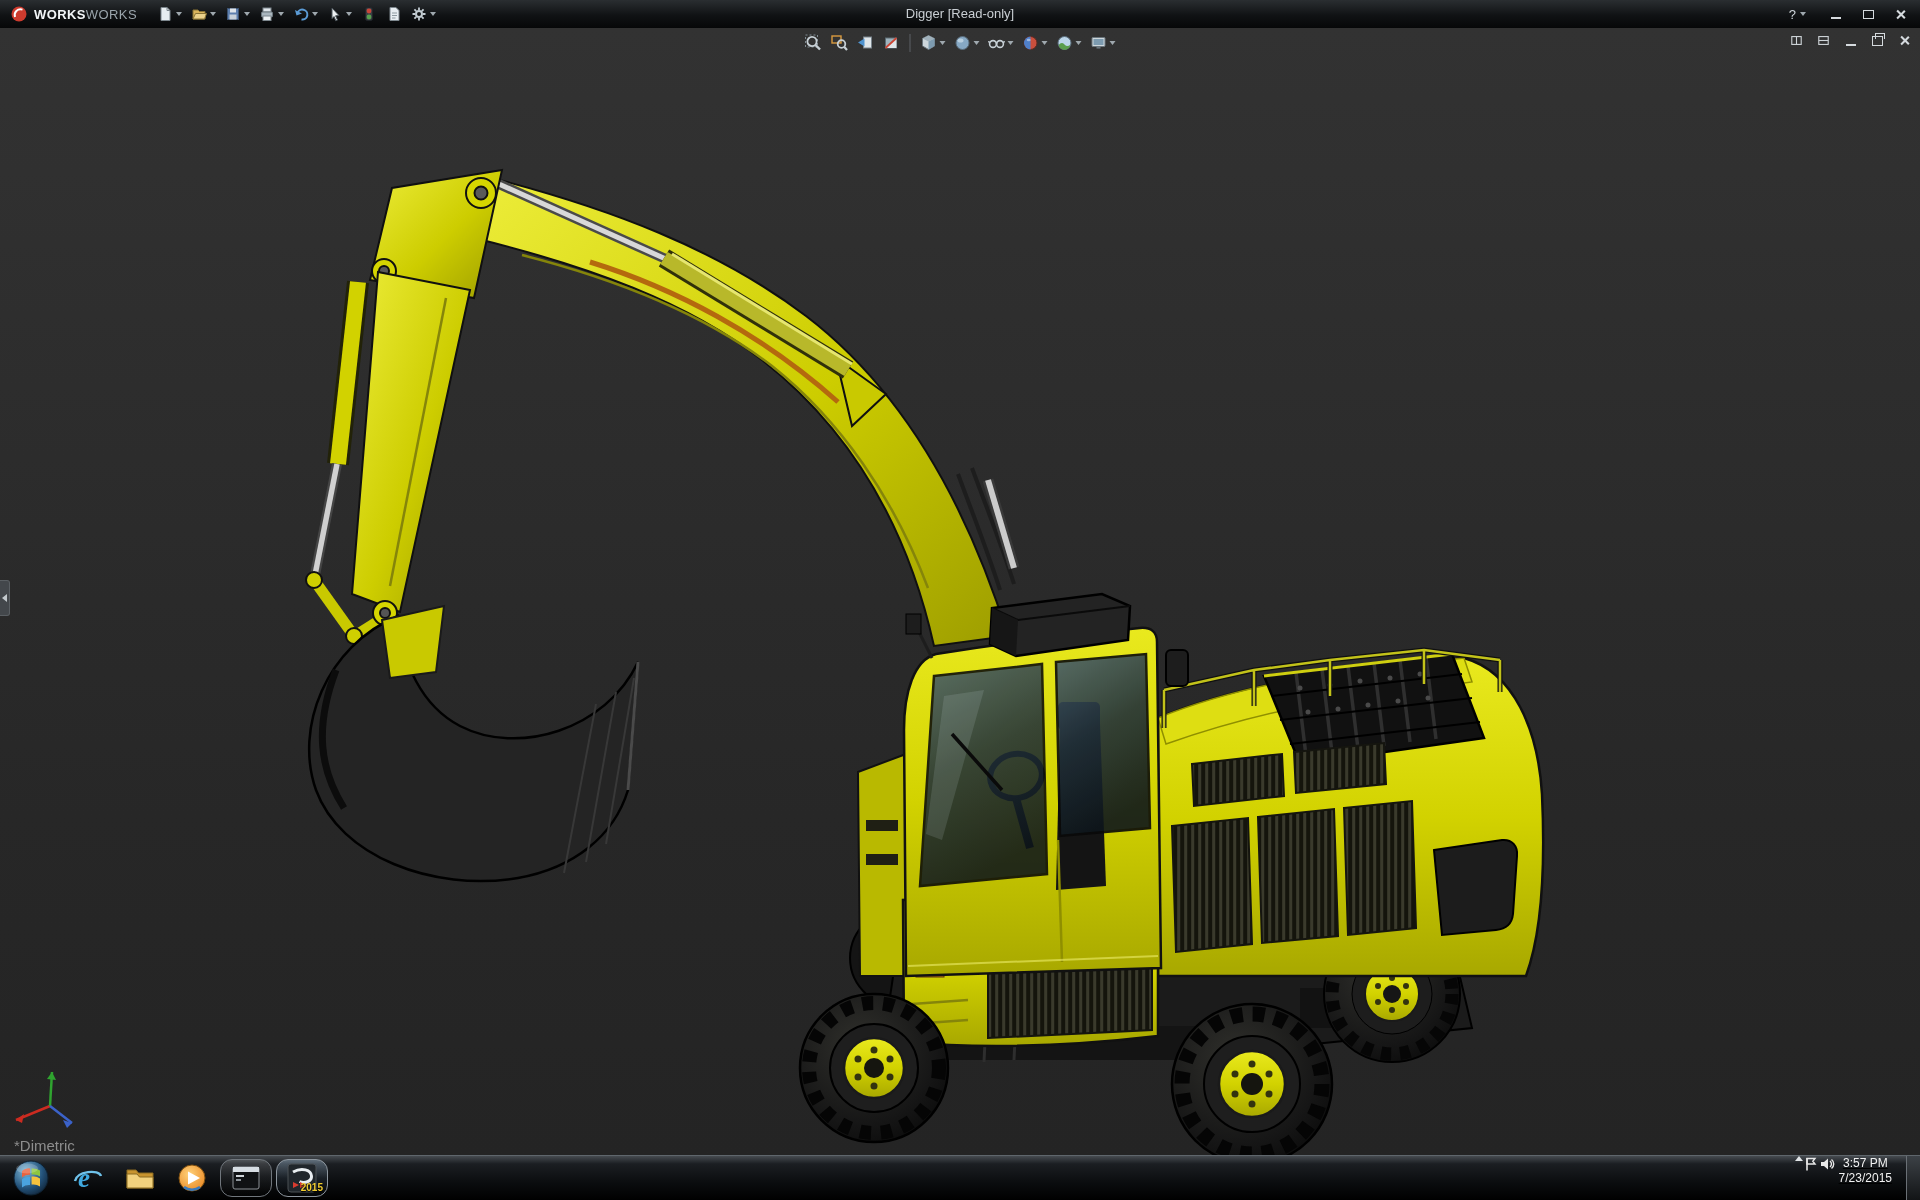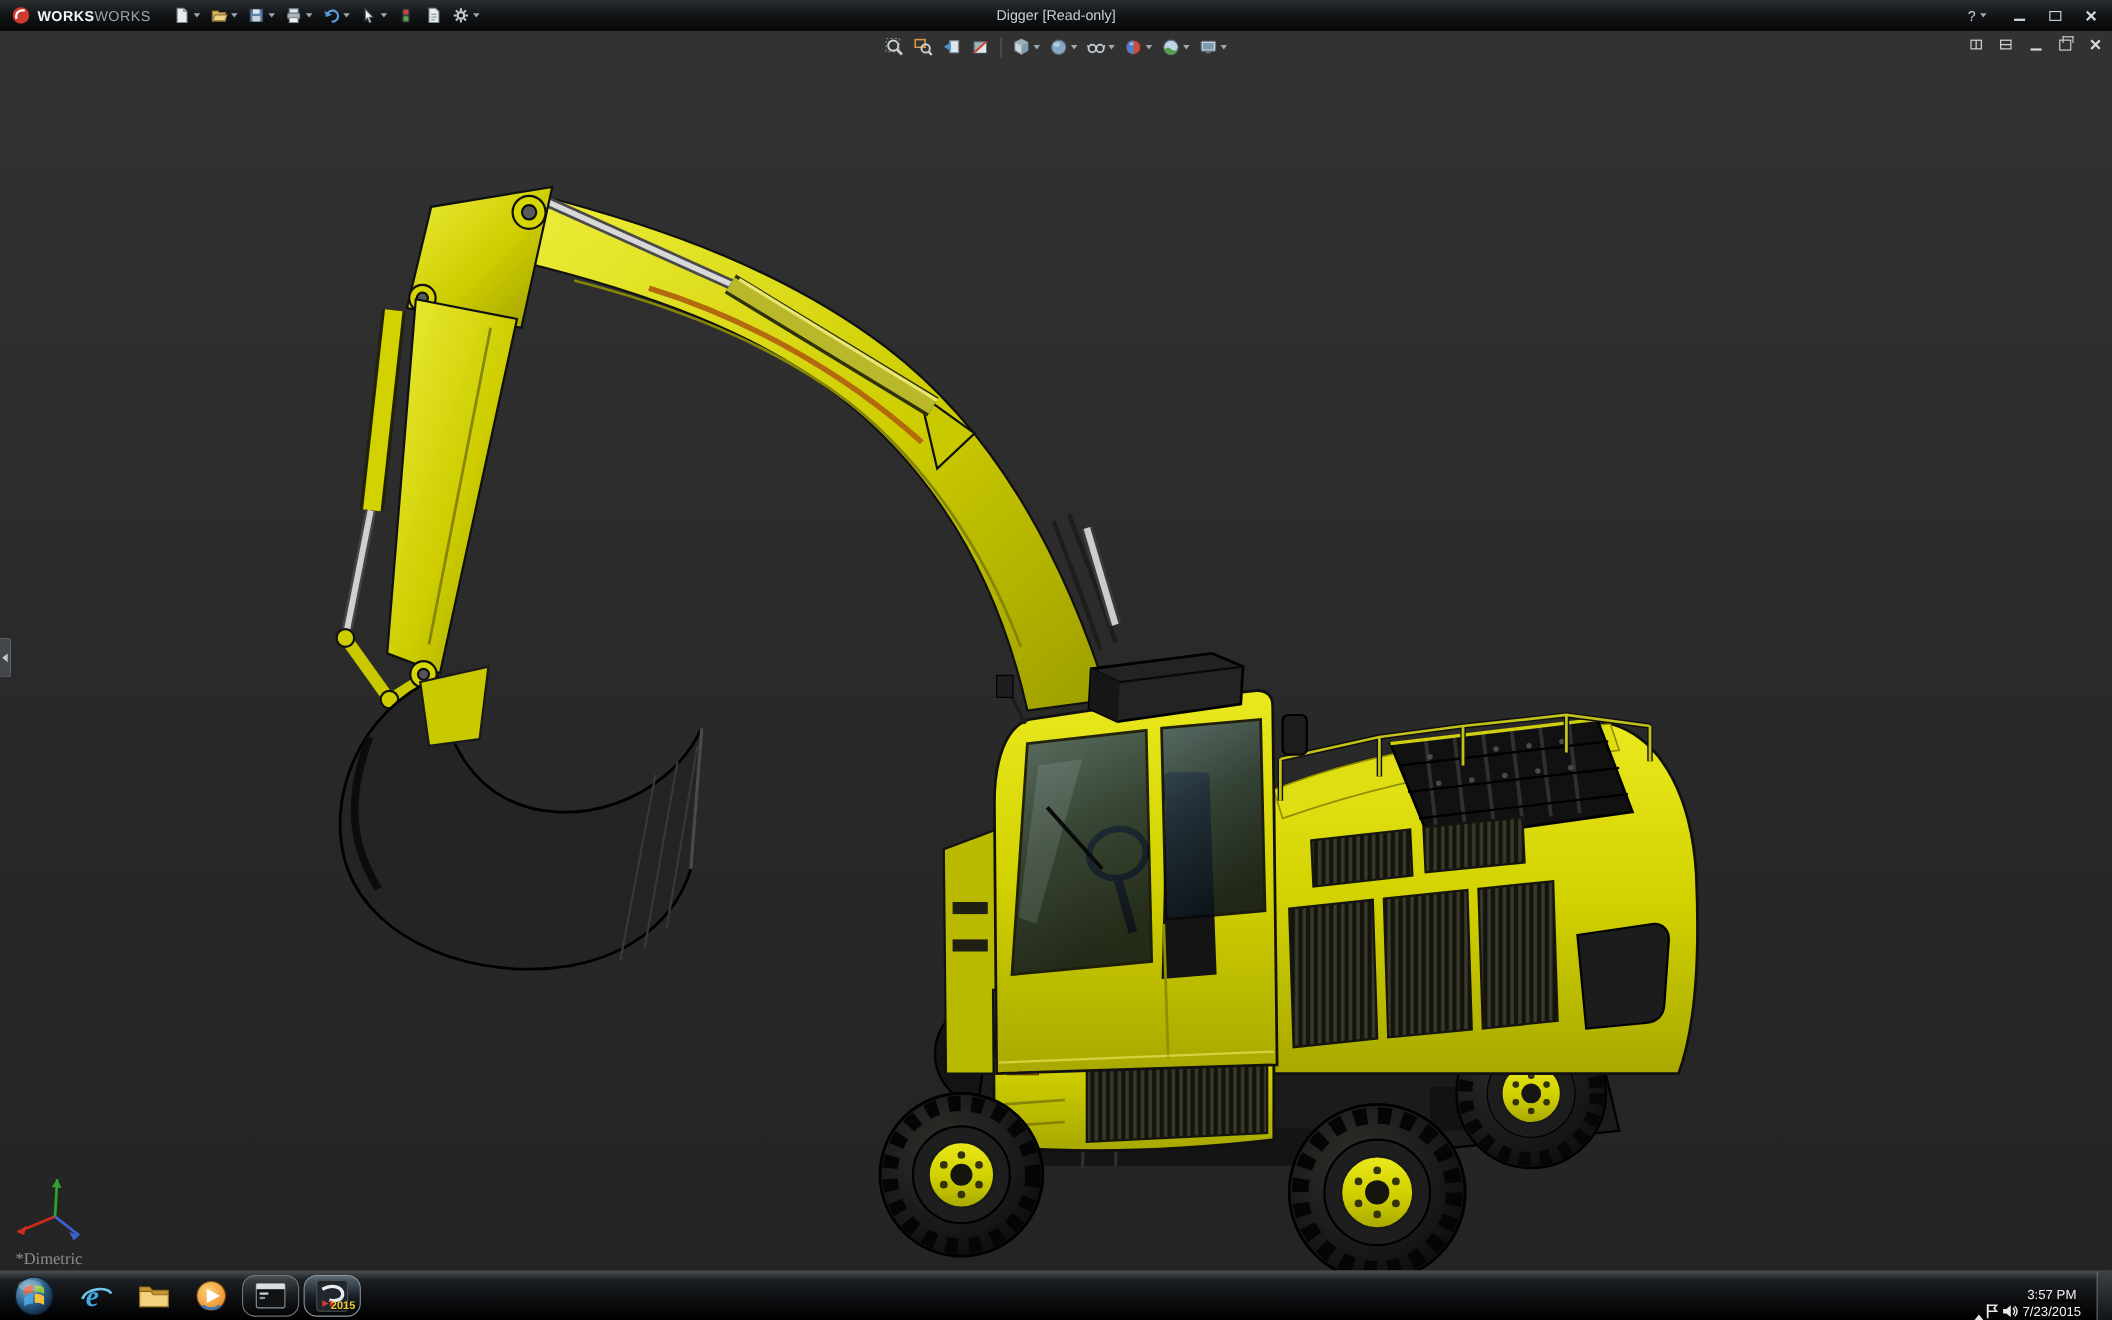--- a/index.html
+++ b/index.html
@@ -29,32 +29,32 @@
   
   .viewport{position:relative;flex:1 1 auto;background:linear-gradient(#323232,#272727 70%,#242424);overflow:hidden;}
   .model-svg{position:absolute;inset:0;width:1920px;height:1128px;display:block;cursor:default;}
   .headsup{position:absolute;top:5px;left:50%;transform:translateX(-50%);display:flex;align-items:center;gap:2px;z-index:3;}
   .hbtn{display:flex;align-items:center;gap:1px;background:none;border:none;padding:1px 3px;cursor:pointer;}
   .hsep{width:1px;height:18px;background:#5c6166;margin:0 4px;}
   .docctl{position:absolute;top:5px;right:8px;display:flex;gap:12px;align-items:center;z-index:3;}
   .docctl .cbtn{width:15px;height:15px;}
   .glyph-restore{position:relative;display:block;width:10px;height:8px;border:1.5px solid #d5dade;}
   .glyph-restore::before{content:"";position:absolute;left:2px;top:-4px;width:8px;height:5px;border:1.5px solid #d5dade;border-bottom:none;}
-  .viewlabel{position:absolute;left:14px;bottom:1px;color:#8d8d8d;font-size:15px;z-index:2;font-family:Liberation Serif, serif;}
+  .viewlabel{position:absolute;left:14px;bottom:1px;color:#8d8d8d;font-size:15px;z-index:2;}
   .panel-tab{position:absolute;left:0;top:552px;width:10px;height:36px;background:#43474b;border:1px solid #5a5f63;border-left:none;border-radius:0 3px 3px 0;display:flex;align-items:center;justify-content:center;padding:0;cursor:pointer;z-index:3;}
   .tab-arrow{width:0;height:0;border-top:4px solid transparent;border-bottom:4px solid transparent;border-right:5px solid #c3c9cd;}
 
   
   .taskbar{height:44px;flex:0 0 44px;display:flex;align-items:stretch;background:linear-gradient(#464b50,#1b1e22 18%,#0b0d0f 60%,#000);border-top:1px solid #5f666c;z-index:6;}
   .startbtn{width:62px;background:none;border:none;display:flex;align-items:center;justify-content:center;cursor:pointer;padding:0;}
   .tb-item{width:52px;background:none;border:none;display:flex;align-items:center;justify-content:center;position:relative;cursor:pointer;padding:0;}
   .running{border:1px solid #70767c;border-radius:12px;background:linear-gradient(rgba(255,255,255,.16),rgba(255,255,255,.05) 45%,rgba(0,0,0,.12));margin:3px 2px;}
   .active{border-color:#8d969e;background:linear-gradient(rgba(175,205,230,.38),rgba(95,125,155,.14) 50%,rgba(10,20,30,.08));}
   .sw-badge{position:absolute;right:4px;bottom:3px;color:#f0cb30;font-size:10px;font-weight:bold;text-shadow:0 1px 1px #000;}
-  .tray{margin-left:auto;display:flex;align-items:flex-end;padding:0 10px;text-decoration:underline;}
+  .tray{margin-left:auto;display:flex;align-items:flex-start;padding:0 10px;text-decoration:underline;}
   .traybtn{background:none;border:none;display:flex;align-items:center;justify-content:center;cursor:pointer;padding:0;}
   .tray-up{width:0;height:0;border-left:4.5px solid transparent;border-right:4.5px solid transparent;border-bottom:5.5px solid #e2e6e9;}
   .clock{background:none;border:none;text-align:center;color:#f2f2f2;font-size:12px;line-height:15px;cursor:pointer;padding:0 4px;font-family:"Liberation Sans",sans-serif;}
   .showdesk{width:14px;border:none;border-left:1px solid #6a7076;background:linear-gradient(#3c4146,#121416);cursor:pointer;}
 </style>
 </head>
 <body>
 
 <div class="page">
 

